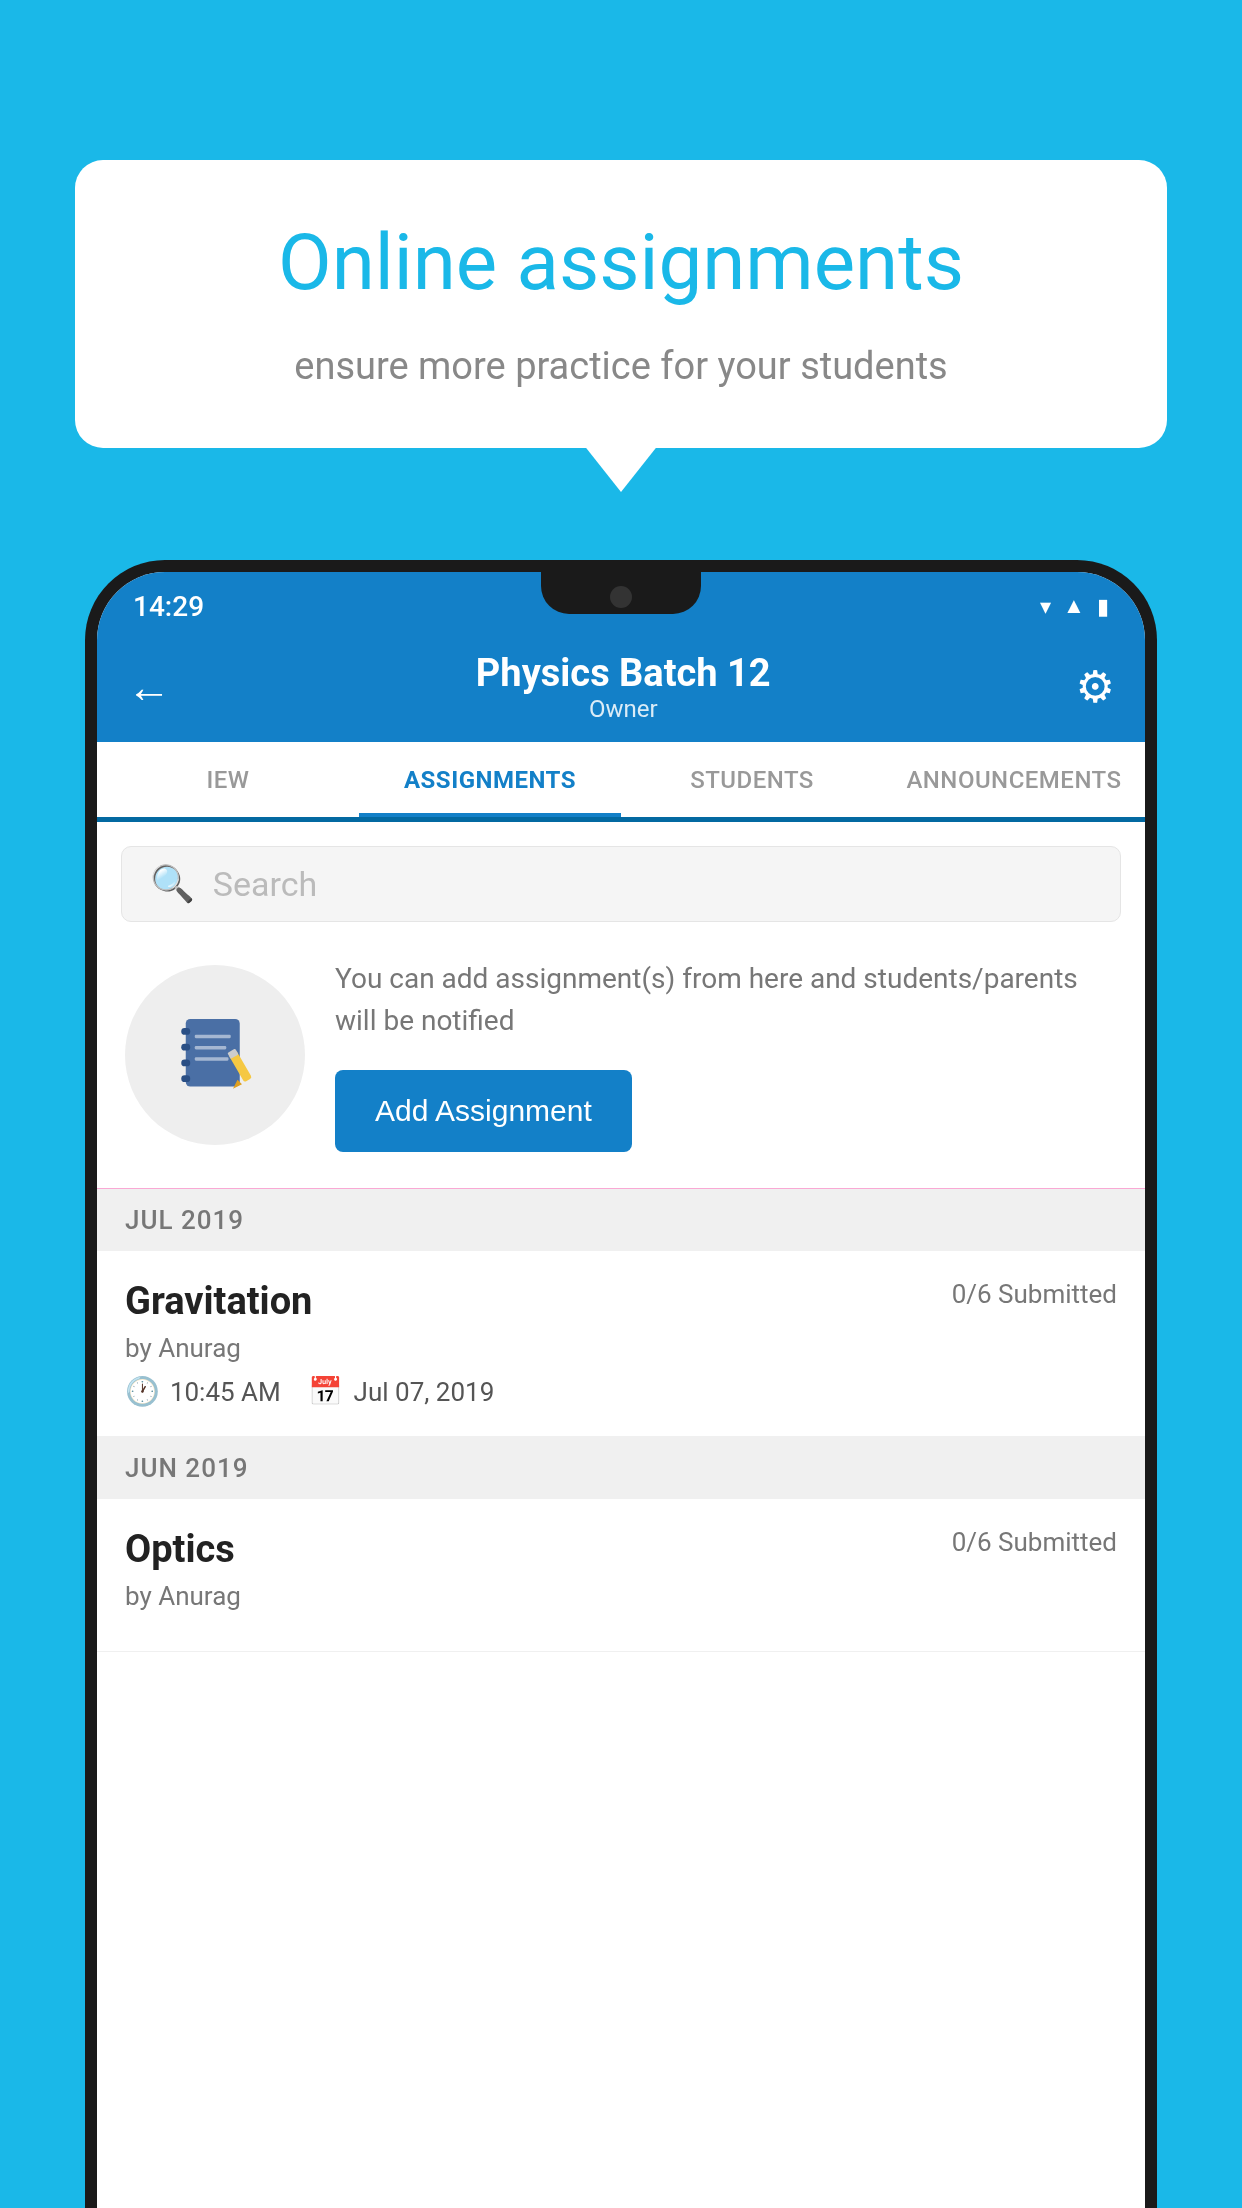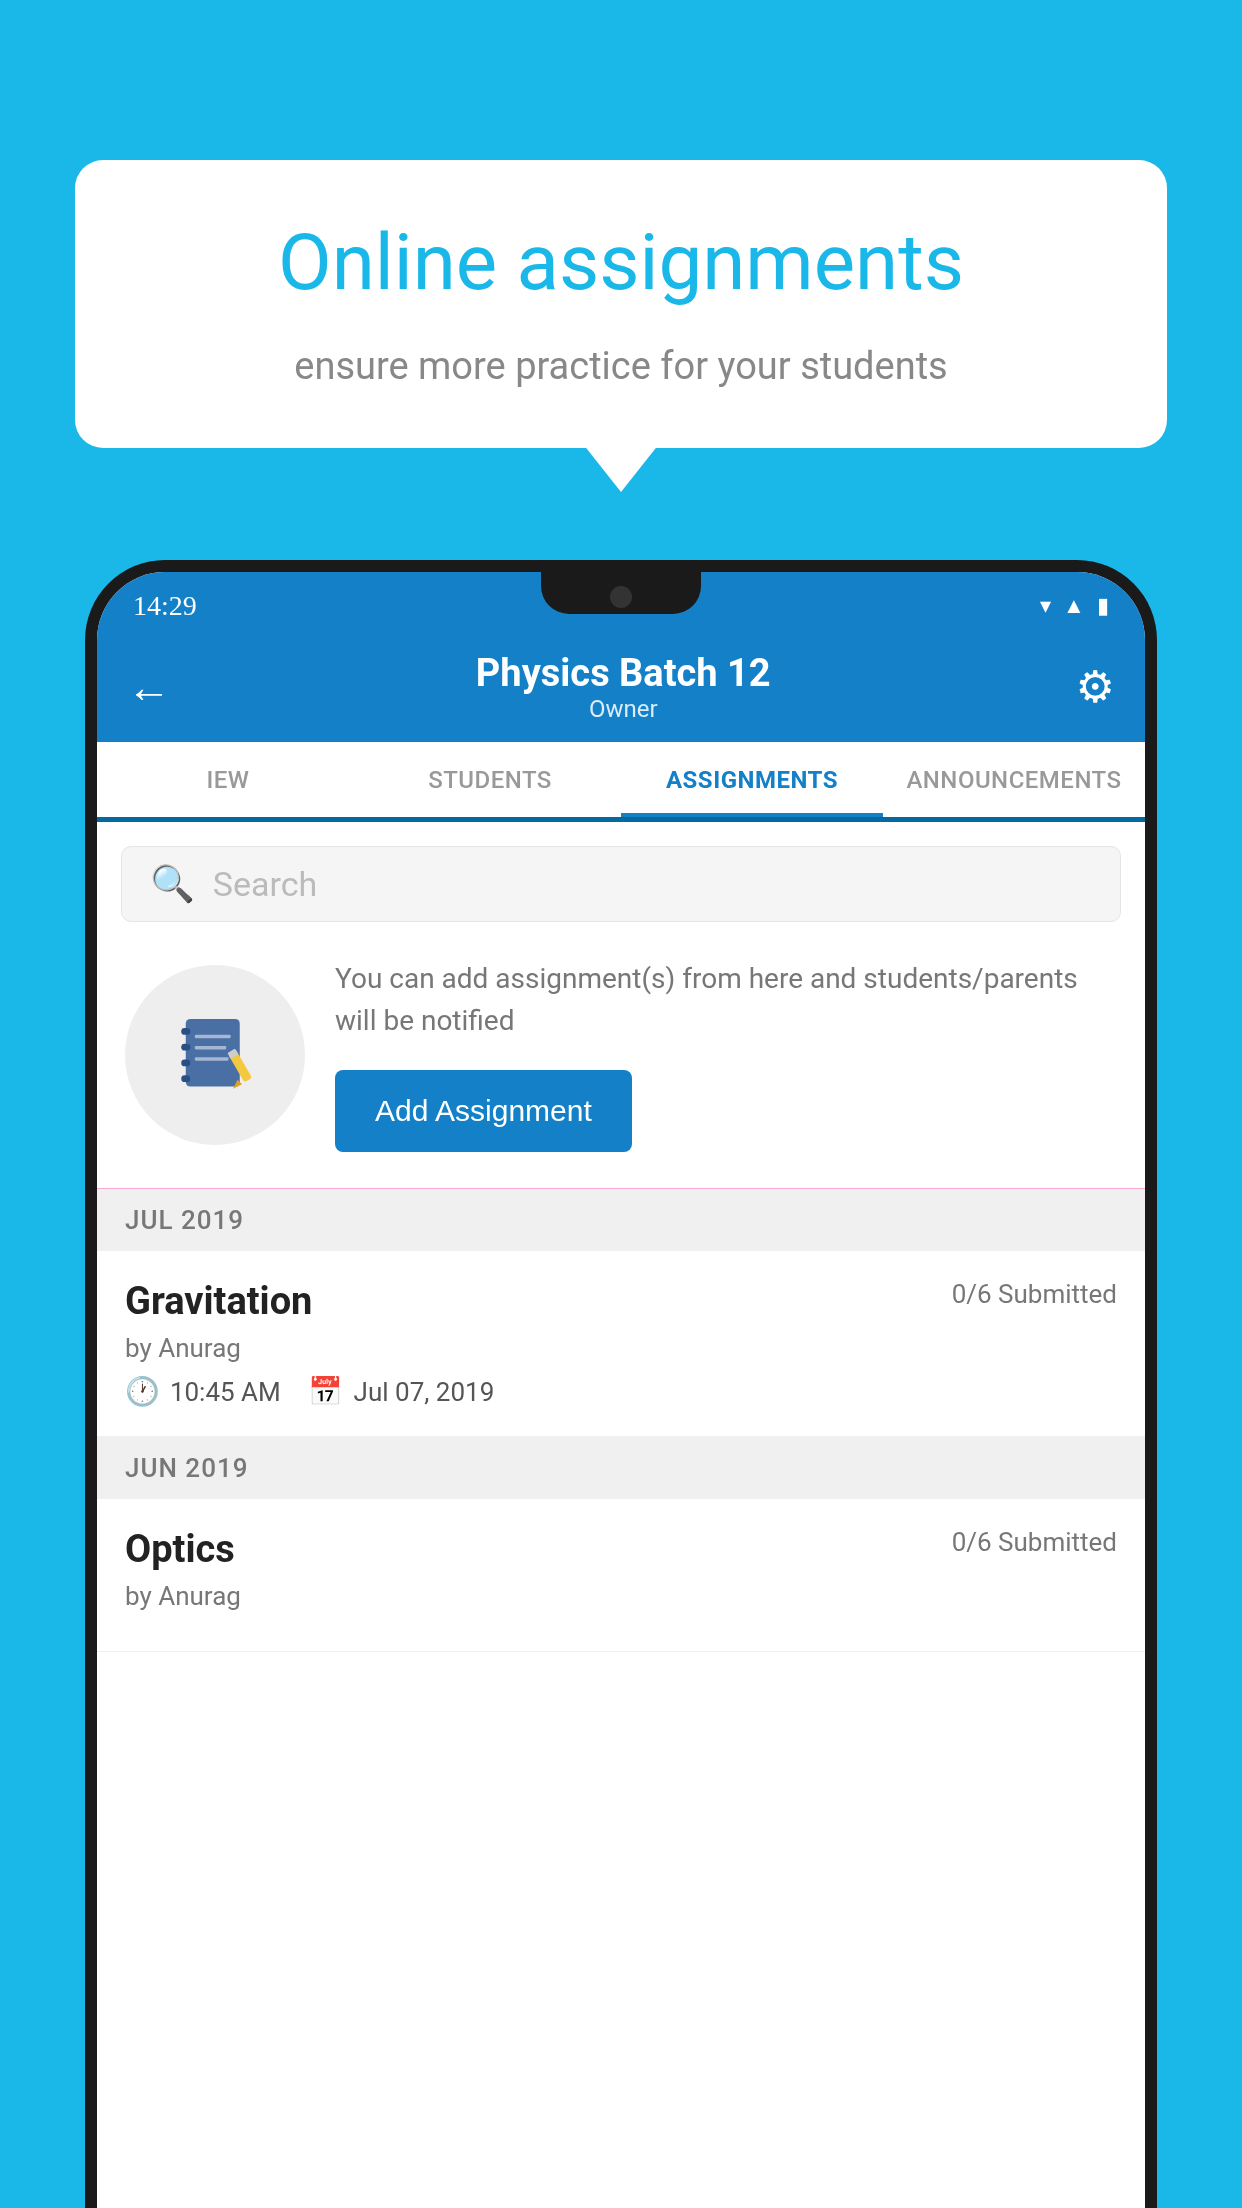--- a/index.html
+++ b/index.html
@@ -111,21 +111,20 @@
       left: 0;
       right: 0;
       height: 60px;
       background: #1380c8;
       display: flex;
       align-items: center;
       justify-content: space-between;
       padding: 0 36px;
       padding-top: 8px;
       z-index: 5;
-      font-family: Liberation Serif, serif;
     }
 
     .status-time {
       color: white;
       font-size: 28px;
       font-weight: 500;
     }
 
     .status-icons {
       display: flex;
@@ -394,25 +393,25 @@
         <div class="header-title">Physics Batch 12</div>
         <div class="header-subtitle">Owner</div>
       </div>
       <span class="settings-icon">⚙</span>
     </div>
 
     <div class="tab-bar">
       <div class="tab-item">
         <span>IEW</span>
       </div>
+      <div class="tab-item active">
+        <span>ASSIGNMENTS</span>
+      </div>
       <div class="tab-item">
         <span>STUDENTS</span>
-      </div>
-      <div class="tab-item active">
-        <span>ASSIGNMENTS</span>
       </div>
       <div class="tab-item">
         <span>ANNOUNCEMENTS</span>
       </div>
     </div>
 
     <div class="content-area">
 
       <div class="search-bar">
         <span class="search-icon-sym">🔍</span>

